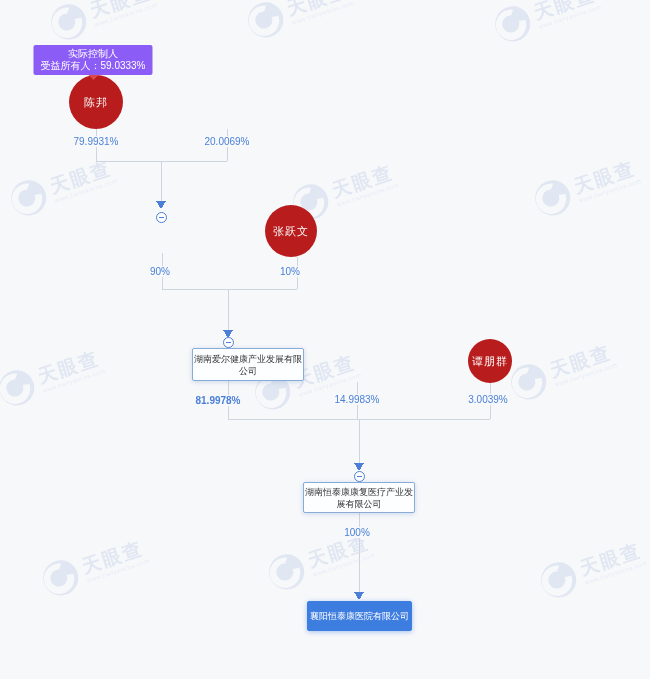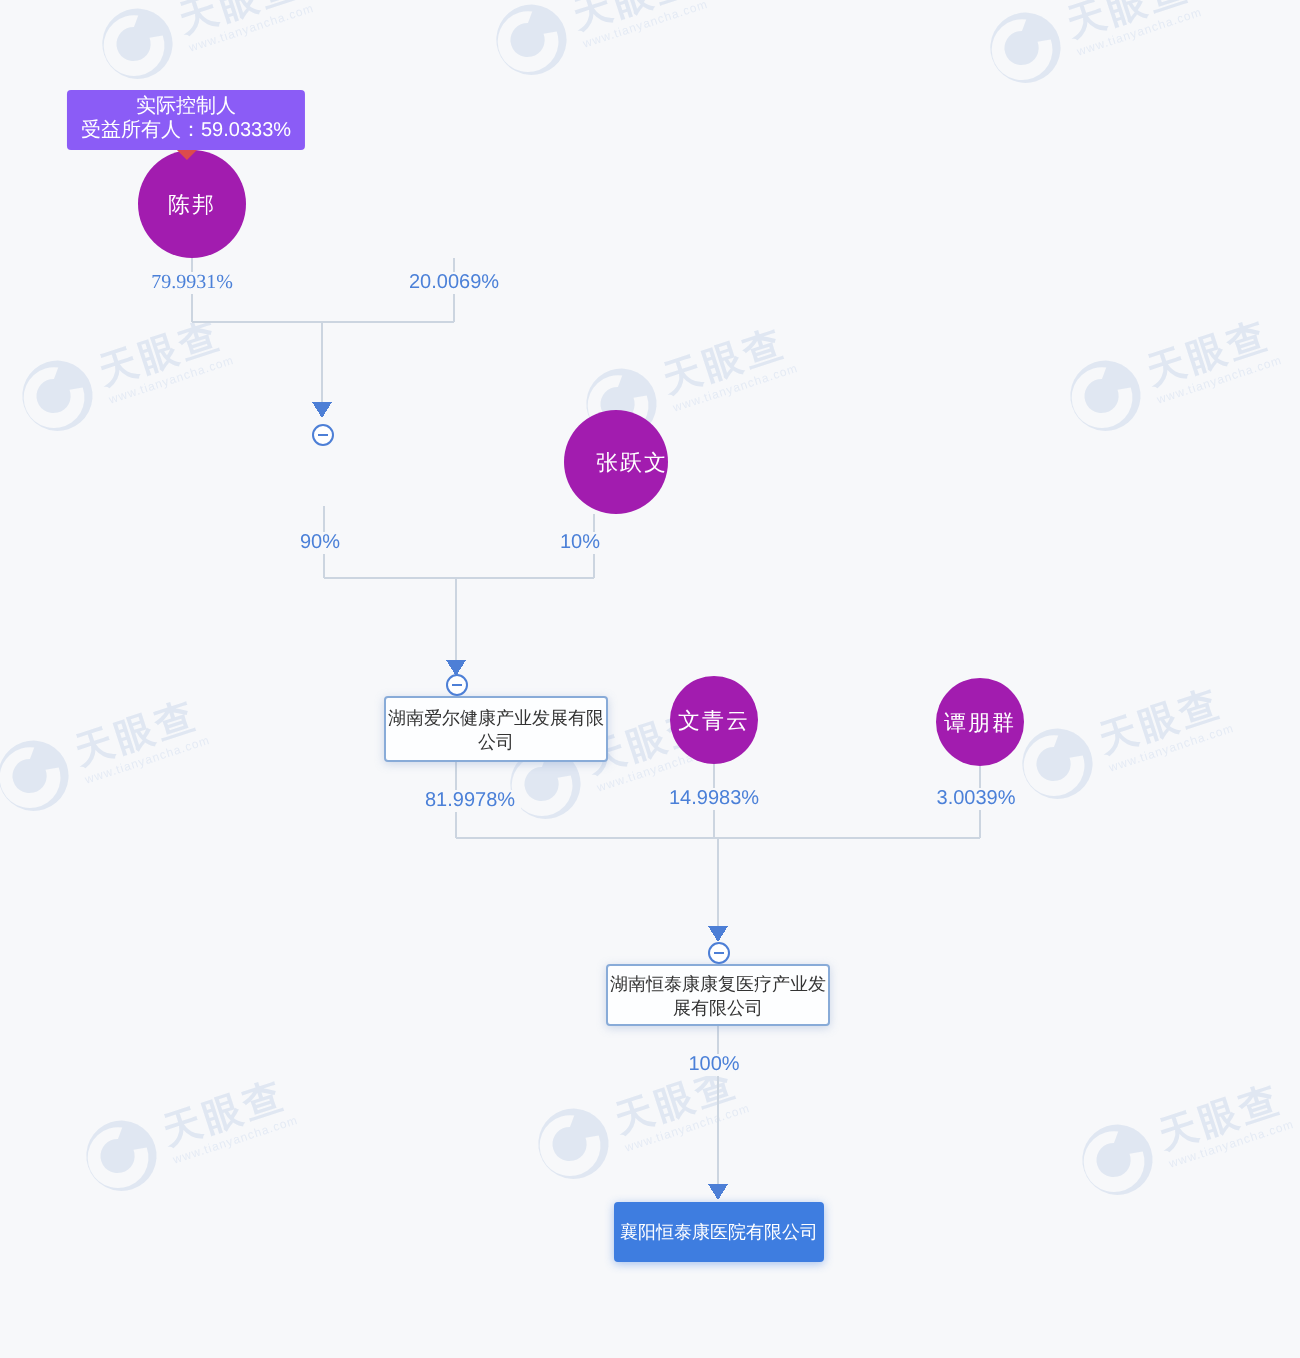--- a/index.html
+++ b/index.html
@@ -13,21 +13,21 @@
   .wm-logo { width:38px; height:38px; flex:0 0 auto; }
   .wm-col { display:flex; flex-direction:column; line-height:1; }
   .wm-brand { font-size:19px; font-weight:bold; color:#dde5f1; letter-spacing:2px; white-space:nowrap; }
   .wm-sub { font-size:6px; color:#e2e9f4; letter-spacing:.5px; margin-top:2px; white-space:nowrap; }
 
   .connectors { position:absolute; left:0; top:0; z-index:1; }
   .connectors line { stroke:#ccd5e0; stroke-width:1; }
   .connectors polygon { fill:#4d7fd6; }
 
   
-  .person { position:absolute; border-radius:50%; background:#a21caf; color:#fff;
+  .person { position:absolute; border-radius:50%; background:#b91c1c; color:#fff;
             display:flex; align-items:center; justify-content:center; font-size:11px;
             z-index:3; cursor:pointer; letter-spacing:1px; }
   .company { position:absolute; box-sizing:border-box; background:#fdfeff;
              border:1px solid #88abd8; border-radius:2px; color:#333; font-size:9px;
              line-height:12px; display:flex; align-items:center; justify-content:center;
              text-align:center; padding:2px 1px; z-index:3; cursor:pointer;
              box-shadow:0 1px 5px rgba(120,150,200,.35); }
   .company.target { background:#3e7de0; border-color:#3e7de0; color:#fff;
                     box-shadow:0 1px 5px rgba(62,125,224,.45); }
 
@@ -200,46 +200,43 @@
   </svg>
 
   <div class="badge">
     <div>实际控制人</div>
     <div>受益所有人：59.0333%</div>
   </div>
 
   <div class="person" style="left:69px;top:75px;width:54px;height:54px;">
     <span>陈邦</span>
   </div>
-  <div class="person" style="left:282px;top:205px;width:52px;height:52px;justify-content:flex-end;">
+  <div class="person" style="left:265px;top:205px;width:52px;height:52px;">
     <span>张跃文</span>
-  </div>
-  <div class="person" style="left:335px;top:338px;width:44px;height:44px;">
-    <span>文青云</span>
   </div>
   <div class="person" style="left:468px;top:339px;width:44px;height:44px;">
     <span>谭朋群</span>
   </div>
 
   <div class="toggle" style="left:156px;top:212px;"></div>
   <div class="toggle" style="left:223px;top:337px;"></div>
   <div class="toggle" style="left:354px;top:471px;"></div>
 
   <div class="company" style="left:172px;top:348px;width:112px;min-height:33px;margin-left:20px;">
     <span>湖南爱尔健康产业发展有限公司</span>
   </div>
   <div class="company target" style="left:307px;top:601px;width:105px;min-height:30px;">
     <span>襄阳恒泰康医院有限公司</span>
   </div>
   <div class="company" style="left:303px;top:482px;width:112px;min-height:31px;">
     <span>湖南恒泰康康复医疗产业发展有限公司</span>
   </div>
 
-  <span class="pct" style="left:96px;top:136px;font-family:Liberation Serif, serif;">79.9931%</span>
+  <span class="pct" style="left:96px;top:136px;">79.9931%</span>
   <span class="pct" style="left:227px;top:136px;">20.0069%</span>
   <span class="pct" style="left:160px;top:266px;">90%</span>
   <span class="pct" style="left:290px;top:266px;">10%</span>
-  <span class="pct" style="left:235px;top:395px;">81.9978%</span>
+  <span class="pct" style="left:218px;top:395px;font-weight:bold;">81.9978%</span>
   <span class="pct" style="left:357px;top:394px;">14.9983%</span>
   <span class="pct" style="left:488px;top:394px;">3.0039%</span>
   <span class="pct" style="left:357px;top:527px;">100%</span>
 
 </div>
 
 </body></html>

